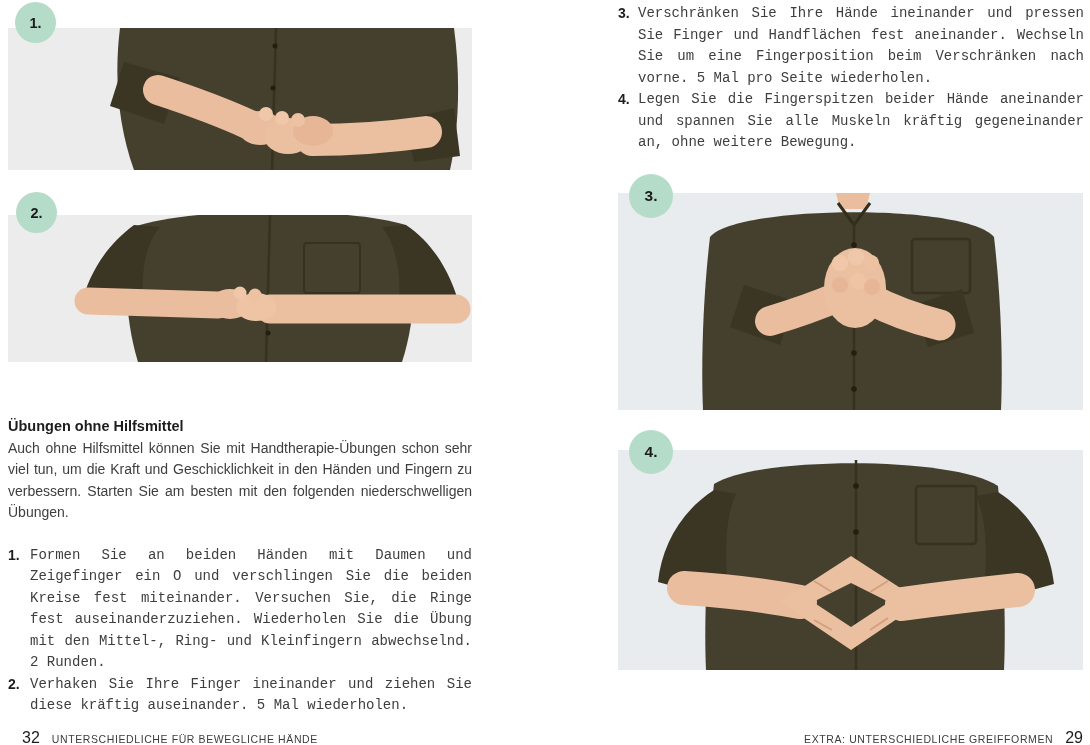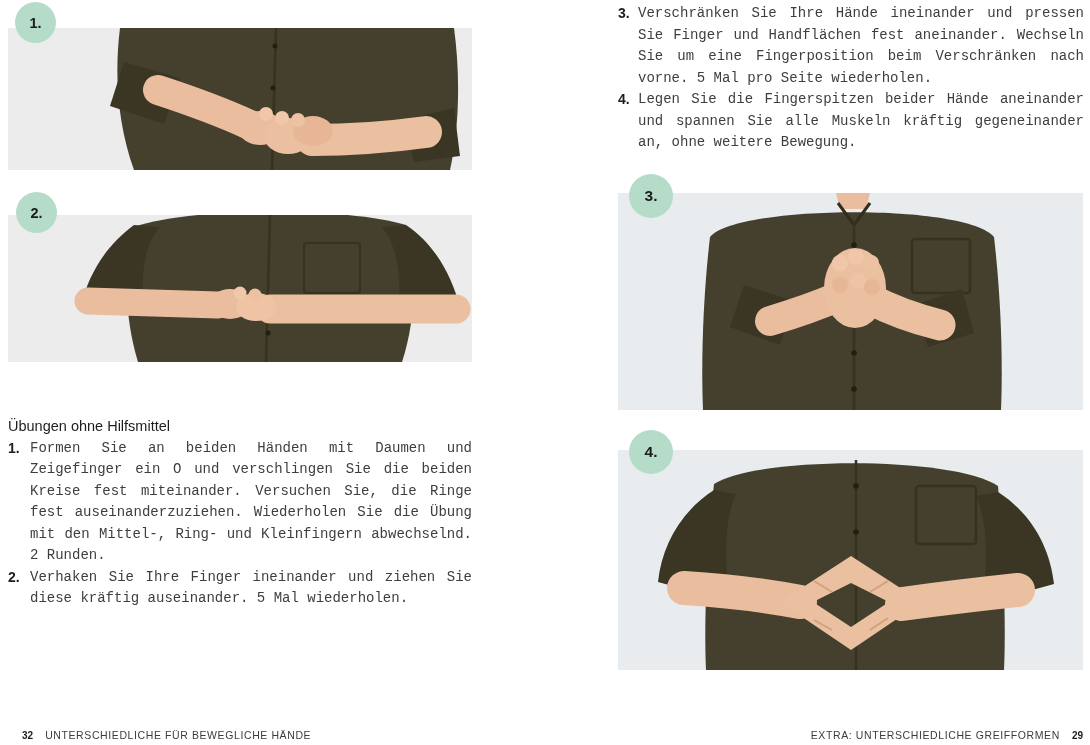--- a/index.html
+++ b/index.html
@@ -30,21 +30,21 @@
   }
   .badge.small { width: 41px; height: 41px; font-size: 14.5px; }
   .badge.large { width: 44px; height: 44px; font-size: 15.5px; }
 
   .text-col { position: absolute; font-size: 14px; line-height: 21.5px; }
   #left-text  { left: 8px;   top: 416px; width: 464px; }
   #right-text { left: 618px; top: 3px;   width: 466px; }
 
   .col-heading {
     font-size: 14.5px;
-    font-weight: normal;
+    font-weight: bold;
     color: #1d1d1d;
     line-height: 21.5px;
   }
   .intro {
     text-align: justify;
     text-align-last: left;
     margin-bottom: 21px;
   }
   .num-list .item { display: flex; }
   .num-list .num {
@@ -64,21 +64,21 @@
   .footer {
     position: absolute;
     top: 729px;
     font-size: 10.5px;
     letter-spacing: 0.6px;
     color: #3c3c3c;
     white-space: nowrap;
   }
   #footer-left { left: 22px; }
   #footer-right { right: 7px; text-align: right; }
-  .pagenum { font-weight: bold; font-size: 10px; color: #1d1d1d; letter-spacing: 0; }
+  .pagenum { font-weight: normal; font-size: 16px; color: #1d1d1d; letter-spacing: 0; }
   #footer-left .pagenum { margin-right: 12px; }
   #footer-right .pagenum { margin-left: 12px; }
 </style>
 </head>
 <body>
 
 <figure class="photo" style="left:8px; top:28px; width:464px; height:142px;">
   <svg viewBox="0 0 464 142" aria-hidden="true">
     <rect width="464" height="142" fill="#ececec"></rect>
     <path d="M112,0 C106,48 110,98 126,142 L442,142 C452,96 452,44 446,0 Z" fill="#453f2e"></path>
@@ -114,20 +114,21 @@
     <ellipse cx="222" cy="89" rx="21" ry="15" fill="#e9bd9e"></ellipse>
     <ellipse cx="248" cy="92" rx="20" ry="14" fill="#eec4a5"></ellipse>
     <circle cx="232" cy="78" r="6.5" fill="#f0c8a9"></circle>
     <circle cx="247" cy="80" r="6.5" fill="#edc2a2"></circle>
   </svg>
 </figure>
 <div class="badge small" style="left:16px; top:192px;">2.</div>
 
 <div class="text-col" id="left-text">
   <h2 class="col-heading">Übungen ohne Hilfsmittel</h2>
+  <p class="intro">Auch ohne Hilfsmittel können Sie mit Handtherapie-Übungen schon sehr viel tun, um die Kraft und Geschicklichkeit in den Händen und Fingern zu verbessern. Starten Sie am besten mit den folgenden niederschwelligen Übungen.</p>
   <div class="num-list">
     <div class="item">
       <span class="num">1.</span>
       <span class="itext">Formen Sie an beiden Händen mit Daumen und Zeigefinger ein O und verschlingen Sie die beiden Kreise fest miteinander. Versuchen Sie, die Ringe fest auseinanderzuziehen. Wiederholen Sie die Übung mit den Mittel-, Ring- und Kleinfingern abwechselnd. 2 Runden.</span>
     </div>
     <div class="item">
       <span class="num">2.</span>
       <span class="itext">Verhaken Sie Ihre Finger ineinander und ziehen Sie diese kräftig auseinander. 5 Mal wiederholen.</span>
     </div>
   </div>

